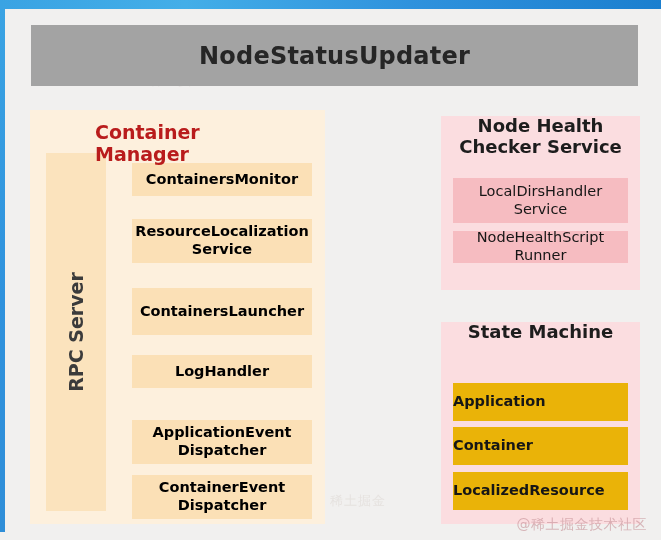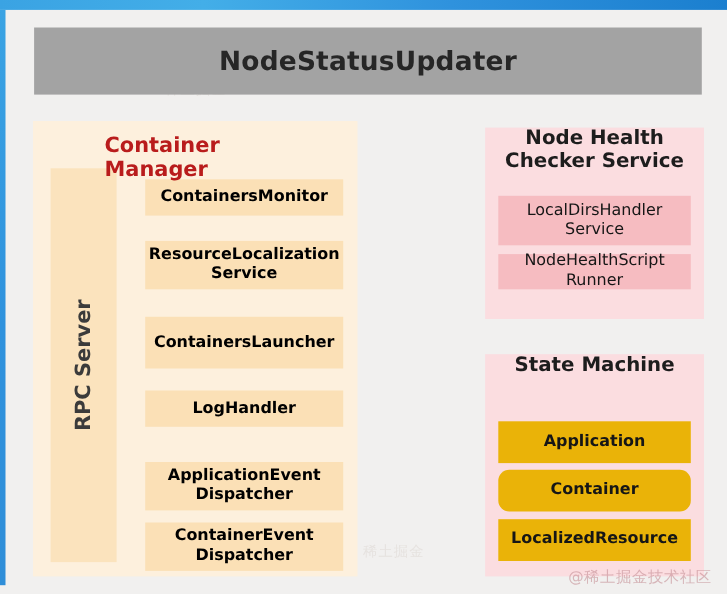--- a/index.html
+++ b/index.html
@@ -130,21 +130,21 @@
     font-weight: bold;
     line-height: 1.15;
     color: #1d1d1d;
   }
   .r-item {
     position: absolute;
     left: 12px;
     width: 175px;
     display: flex;
     align-items: center;
-    justify-content: center;
+    justify-content: flex-start;
     text-align: center;
     font-size: 14.5px;
     line-height: 1.22;
     color: #161616;
   }
   .nh-item { background: #f6bcc1; }
   .sm-item { background: #eab308; font-weight: bold; }
 
   .watermark {
     position: absolute;
@@ -221,21 +221,21 @@
     </div>
   </div>
 
   <div class="r-panel" style="top:322px; height:202px;">
     <div class="r-panel-title" style="">State Machine</div>
 
     <div class="r-item sm-item" style="top:61px; height:38px;">
       <span>Application</span>
     </div>
 
-    <div class="r-item sm-item" style="top:105px; height:38px;border-radius:10px;">
+    <div class="r-item sm-item" style="top:105px; height:38px;">
       <span>Container</span>
     </div>
 
     <div class="r-item sm-item" style="top:150px; height:38px;">
       <span>LocalizedResource</span>
     </div>
   </div>
 
   <div class="watermark">@稀土掘金技术社区</div>
 

